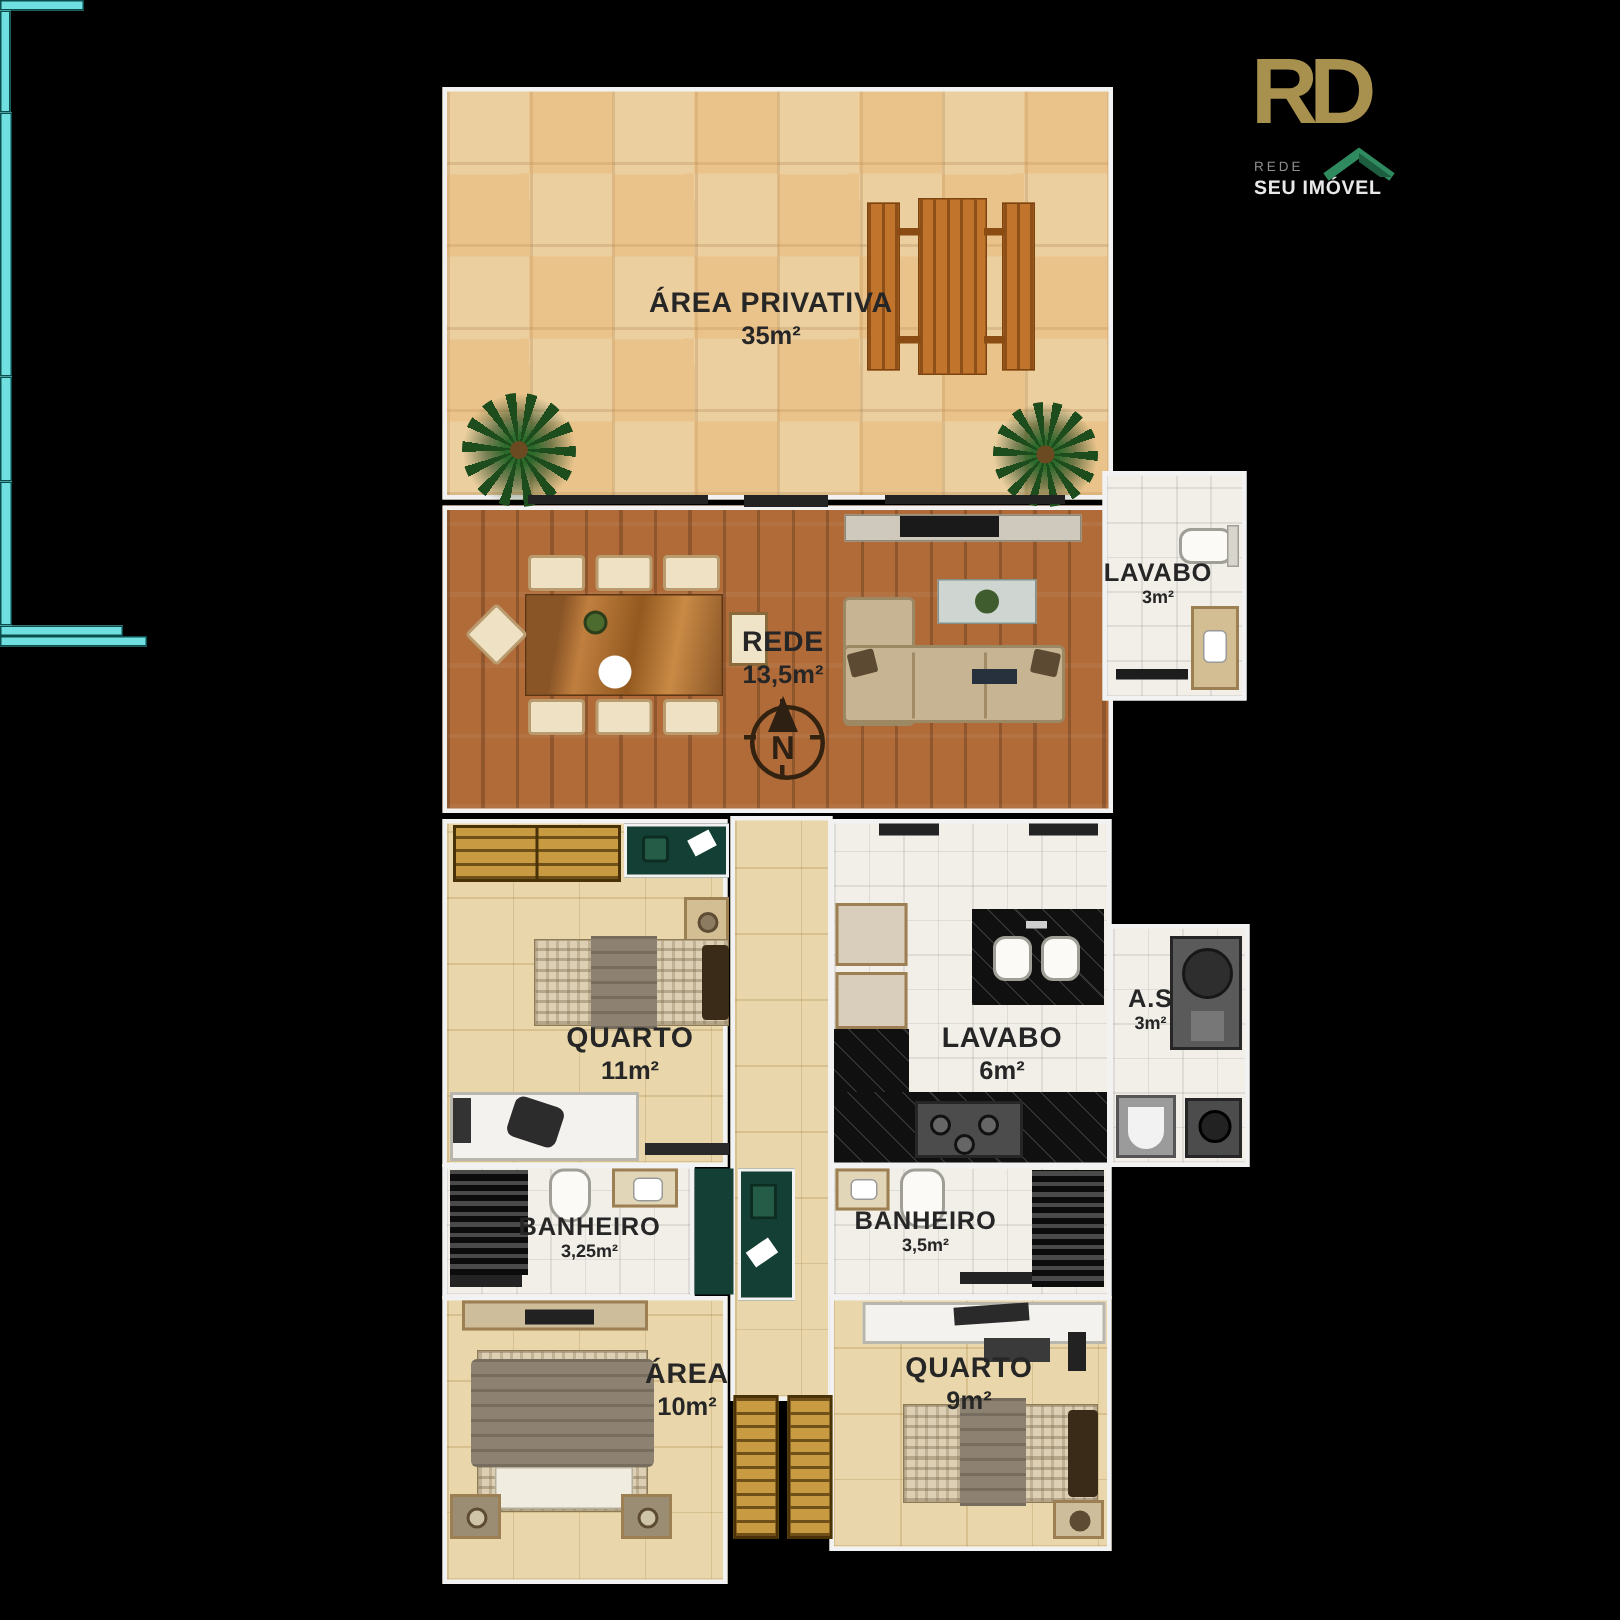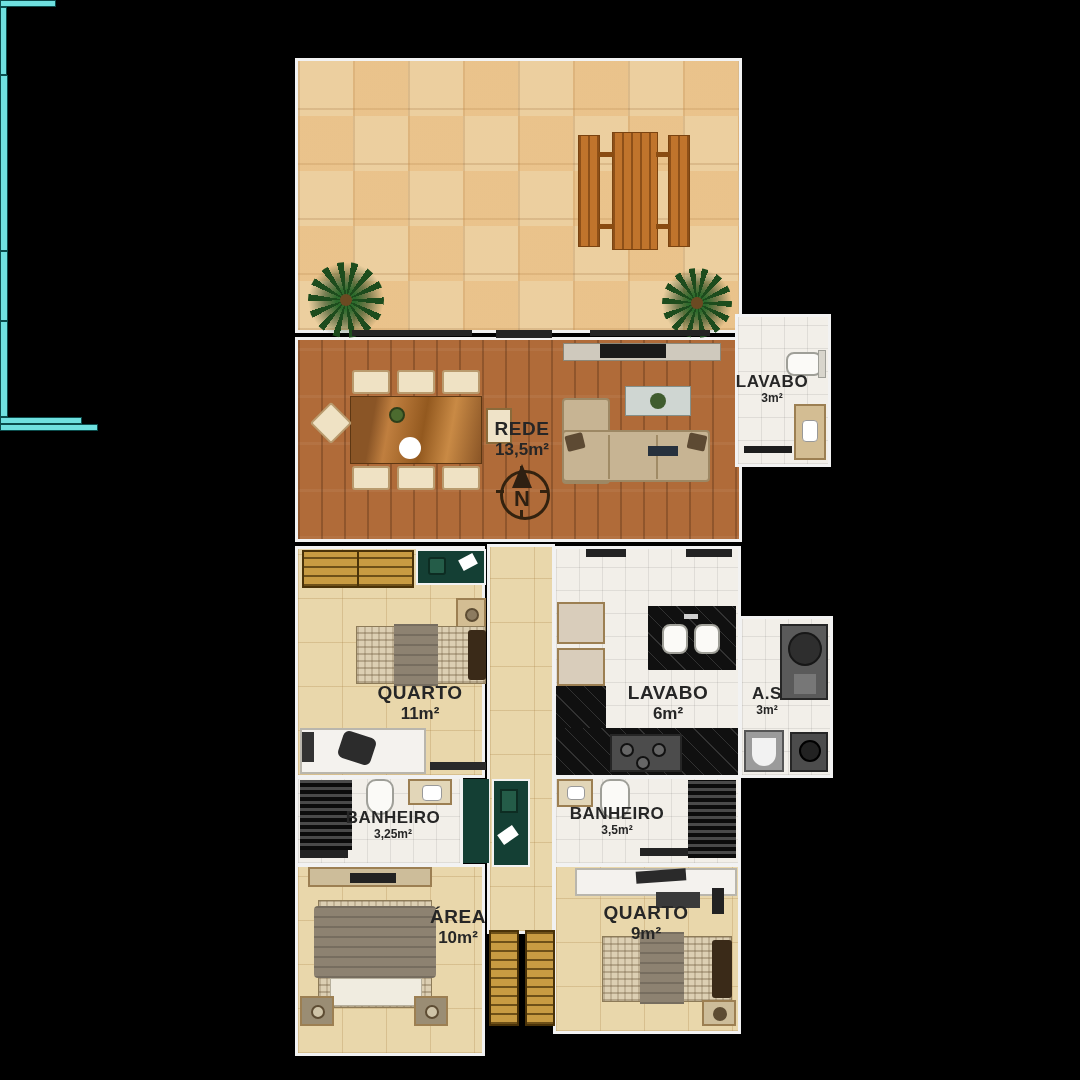--- a/index.html
+++ b/index.html
@@ -81,20 +81,33 @@
   .compass-arrow{position:absolute;left:16px;top:-2px;width:0;height:0;
     border-left:10px solid transparent;border-right:10px solid transparent;border-bottom:24px solid #2e2012;}
   .compass-n{position:absolute;left:0;top:20px;width:52px;text-align:center;
     font-size:22px;font-weight:700;color:#2e2012;}
 </style>
 </head>
 <body>
 
 <div class="canvas">
 
+  <div class="logo">
+    <div class="logo-brand">RD</div>
+    <div class="logo-sub">
+      <div class="logo-rede">REDE</div>
+      <div class="logo-roof">
+        <svg width="52" height="24" viewBox="0 0 52 24">
+          <path d="M4 20 L26 4 L48 20" fill="none" stroke="#2f8a5f" stroke-width="6" stroke-linejoin="miter"></path>
+          <path d="M26 4 L48 20 L40 20 L26 10 Z" fill="#1d5e41"></path>
+        </svg>
+      </div>
+      <div class="logo-seuimovel">SEU IMÓVEL</div>
+    </div>
+  </div>
 
   <div class="room tile-tan" style="left:295px;top:58px;width:447px;height:275px;"></div>
   <div class="room wood" style="left:295px;top:337px;width:447px;height:205px;"></div>
   <div class="room tile-white" style="left:735px;top:314px;width:96px;height:153px;"></div>
   <div class="room tile-beige" style="left:487px;top:544px;width:68px;height:390px;"></div>
   <div class="room tile-beige" style="left:295px;top:546px;width:190px;height:232px;"></div>
   <div class="room tile-white" style="left:553px;top:546px;width:188px;height:232px;"></div>
   <div class="room tile-white" style="left:739px;top:616px;width:94px;height:162px;"></div>
   <div class="room tile-white" style="left:295px;top:776px;width:168px;height:90px;"></div>
   <div class="room tile-white" style="left:553px;top:776px;width:188px;height:90px;"></div>
@@ -256,37 +269,41 @@
   <div class="window" style="left:291px;top:352px;width:8px;height:176px;"></div>
   <div class="window" style="left:291px;top:598px;width:8px;height:70px;"></div>
   <div class="window" style="left:291px;top:890px;width:8px;height:96px;"></div>
   <div class="window" style="left:742px;top:312px;width:82px;height:7px;"></div>
   <div class="window" style="left:596px;top:1028px;width:98px;height:7px;"></div>
 
   <div class="lintel furn" style="left:496px;top:330px;width:56px;height:8px;"></div>
   <div class="lintel furn" style="left:352px;top:330px;width:120px;height:6px;"></div>
   <div class="lintel furn" style="left:590px;top:330px;width:120px;height:6px;"></div>
 
+  <div class="room-label" style="left:430px;top:192px;width:168px;">
+    <div class="room-name">ÁREA PRIVATIVA</div>
+    <div class="room-area">35m²</div>
+  </div>
   <div class="room-label" style="left:482px;top:418px;width:80px;">
     <div class="room-name">REDE</div>
     <div class="room-area">13,5m²</div>
   </div>
   <div class="room-label small" style="left:732px;top:372px;width:80px;">
     <div class="room-name">LAVABO</div>
     <div class="room-area">3m²</div>
   </div>
   <div class="room-label" style="left:372px;top:682px;width:96px;">
     <div class="room-name">QUARTO</div>
     <div class="room-area">11m²</div>
   </div>
   <div class="room-label" style="left:618px;top:682px;width:100px;">
     <div class="room-name">LAVABO</div>
     <div class="room-area">6m²</div>
   </div>
-  <div class="room-label small" style="left:736px;top:684px;width:62px;">
+  <div class="room-label small" style="left:736px;top:656px;width:62px;">
     <div class="room-name">A.S</div>
     <div class="room-area">3m²</div>
   </div>
   <div class="room-label small" style="left:338px;top:808px;width:110px;">
     <div class="room-name">BANHEIRO</div>
     <div class="room-area">3,25m²</div>
   </div>
   <div class="room-label small" style="left:562px;top:804px;width:110px;">
     <div class="room-name">BANHEIRO</div>
     <div class="room-area">3,5m²</div>

